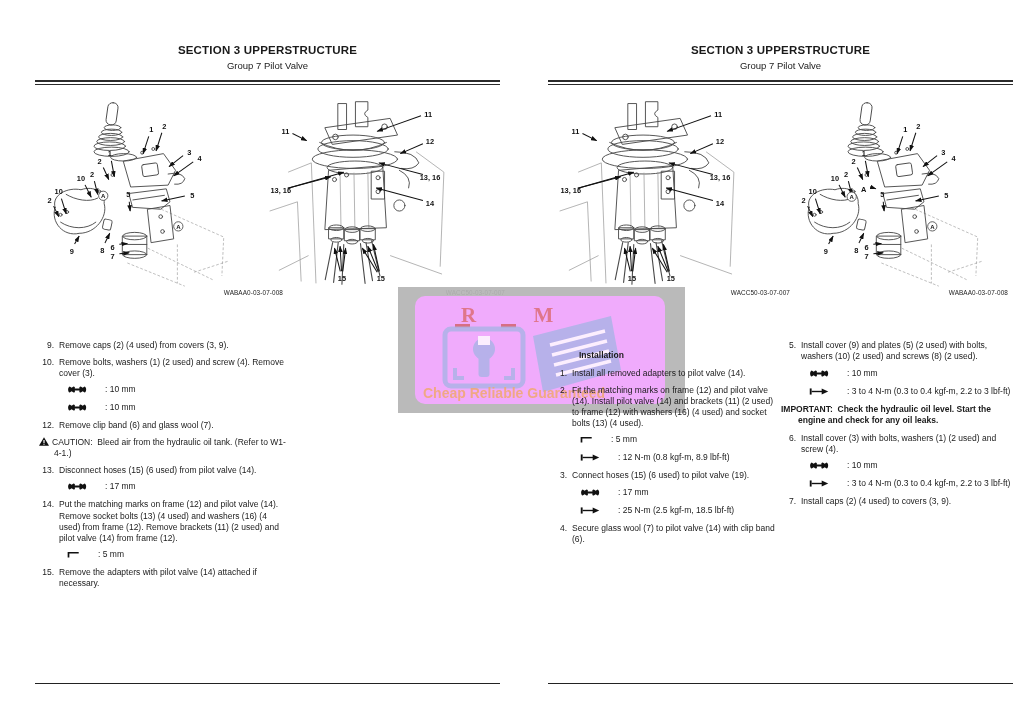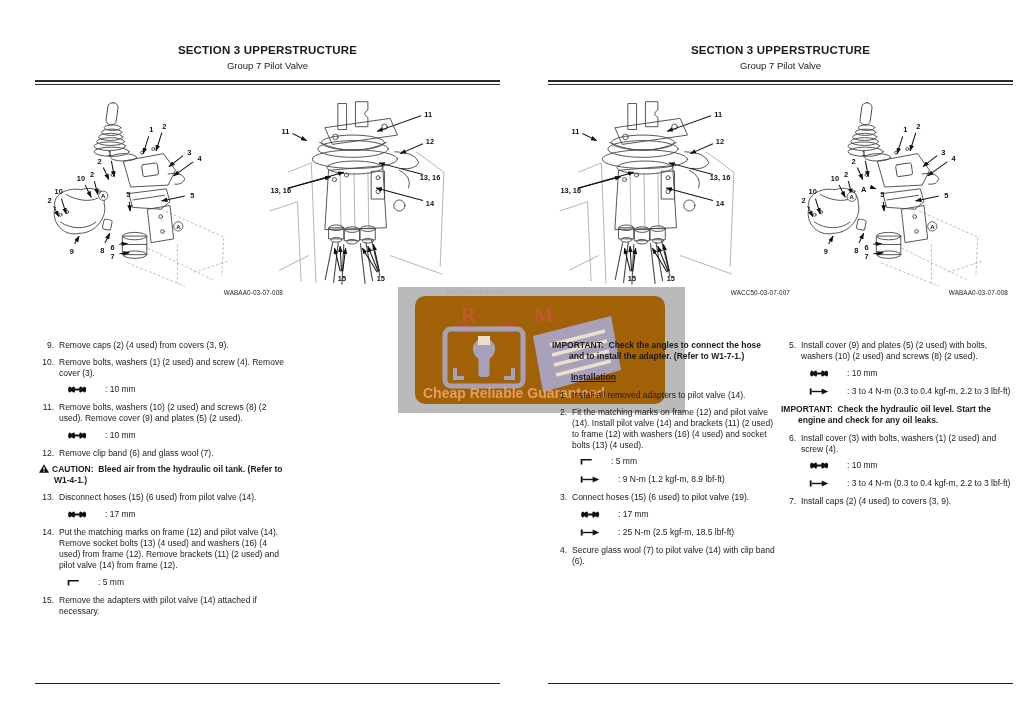--- a/index.html
+++ b/index.html
@@ -32,31 +32,31 @@
   .col{position:absolute;top:328px;z-index:4;font-size:8.5px;line-height:1.3;}
   #p1-col0{left:4px;width:248px;}
   #p2-col0{left:4px;width:225px;}
   #p2-col1{left:233px;width:230px;}
 
   .step{display:grid;grid-template-columns:15px 1fr;column-gap:5px;margin-bottom:5.5px;}
   .step .num{text-align:right;}
   .spec{display:flex;align-items:center;gap:18px;margin:5px 0 7px 28px;}
   .spec-icon{width:20px;height:9px;flex:none;}
   .spec-icon.ic-hex{width:13px;}
-  .caution{font-weight:bold;margin:2px 0 6px 0;padding-left:15px;text-indent:-15px;}
+  .caution{font-weight:normal;margin:2px 0 6px 0;padding-left:15px;text-indent:-15px;}
   .caution svg{display:inline-block;width:10px;height:9px;margin-right:3px;vertical-align:-1px;}
   .important{font-weight:bold;padding-left:17px;text-indent:-17px;margin:0 0 7px 0;}
-  .sub-heading{font-weight:bold;margin:10px 0 7px 19px;text-decoration:underline;}
+  .sub-heading{font-weight:bold;margin:10px 0 7px 27px;}
 
   .footer-rule{position:absolute;left:0;right:0;top:671px;border-top:1.3px solid #222;z-index:4;}
   .page-number{position:absolute;top:677px;left:0;right:0;text-align:center;font-size:8.8px;z-index:4;}
 
   #watermark{position:absolute;left:398px;top:287px;width:287px;height:126px;z-index:2;
     background:rgba(181,181,181,.93);}
-  .wm-card{position:absolute;left:17px;top:9px;width:250px;height:108px;background:#a16207;border-radius:10px;}
+  .wm-card{position:absolute;left:17px;top:9px;width:250px;height:108px;background:#f0abfc;border-radius:10px;}
   .hidden-defs{position:absolute;width:0;height:0;overflow:hidden;}
 </style>
 </head>
 <body>
 
 <svg class="hidden-defs" aria-hidden="true">
   <defs>
     <marker id="arrowhead" markerWidth="7" markerHeight="5" refX="6.3" refY="2.5" orient="auto" markerUnits="userSpaceOnUse">
       <path d="M0,0 L7,2.5 L0,5 Z" fill="#111"></path>
     </marker>
@@ -250,24 +250,20 @@
       </div>
       <div class="step">
         <span class="num">10.</span>
         <span class="txt">Remove bolts, washers (1) (2 used) and screw (4). Remove cover (3).</span>
       </div>
       <div class="spec">
         <svg class="spec-icon ic-wrench">
           <use href="#ic-wrench"></use>
         </svg>
         <span class="txt">: 10 mm</span>
-      </div>
-      <div class="step">
-        <span class="num">11.</span>
-        <span class="txt">Remove bolts, washers (10) (2 used) and screws (8) (2 used). Remove cover (9) and plates (5) (2 used).</span>
       </div>
       <div class="spec">
         <svg class="spec-icon ic-wrench">
           <use href="#ic-wrench"></use>
         </svg>
         <span class="txt">: 10 mm</span>
       </div>
       <div class="step">
         <span class="num">12.</span>
         <span class="txt">Remove clip band (6) and glass wool (7).</span>
@@ -377,41 +373,40 @@
         <text x="69" y="167" class="callout-label">8</text>
         <line x1="87.32925867921752" y1="157.79344932784232" x2="96" y2="157" class="callout-arrow" marker-end="url(#arrowhead)"></line>
         <text x="80" y="164" class="callout-label">6</text>
         <line x1="87.45603737233037" y1="168.10042991076043" x2="98" y2="167" class="callout-arrow" marker-end="url(#arrowhead)"></line>
         <text x="80" y="174" class="callout-label">7</text>
       </svg>
     <div class="fig-caption">WABAA0-03-07-008</div>
   </div>
 
   <div class="col" id="p2-col0">
-      <div class="important"><span>IMPORTANT:</span>&nbsp;&nbsp;<span>Check the angles to connect the hose and to install the adapter. (Refer to W1-7-1.)</span></div>
       <div class="sub-heading">Installation</div>
       <div class="step">
         <span class="num">1.</span>
         <span class="txt">Install all removed adapters to pilot valve (14).</span>
       </div>
       <div class="step">
         <span class="num">2.</span>
         <span class="txt">Fit the matching marks on frame (12) and pilot valve (14). Install pilot valve (14) and brackets (11) (2 used) to frame (12) with washers (16) (4 used) and socket bolts (13) (4 used).</span>
       </div>
       <div class="spec">
         <svg class="spec-icon ic-hex">
           <use href="#ic-hex"></use>
         </svg>
         <span class="txt">: 5 mm</span>
       </div>
       <div class="spec">
         <svg class="spec-icon ic-torque">
           <use href="#ic-torque"></use>
         </svg>
-        <span class="txt">: 9 N-m (1.2 kgf-m, 8.9 lbf-ft)</span>
+        <span class="txt">: 12 N-m (0.8 kgf-m, 8.9 lbf-ft)</span>
       </div>
       <div class="step">
         <span class="num">3.</span>
         <span class="txt">Connect hoses (15) (6 used) to pilot valve (19).</span>
       </div>
       <div class="spec">
         <svg class="spec-icon ic-wrench">
           <use href="#ic-wrench"></use>
         </svg>
         <span class="txt">: 17 mm</span>

